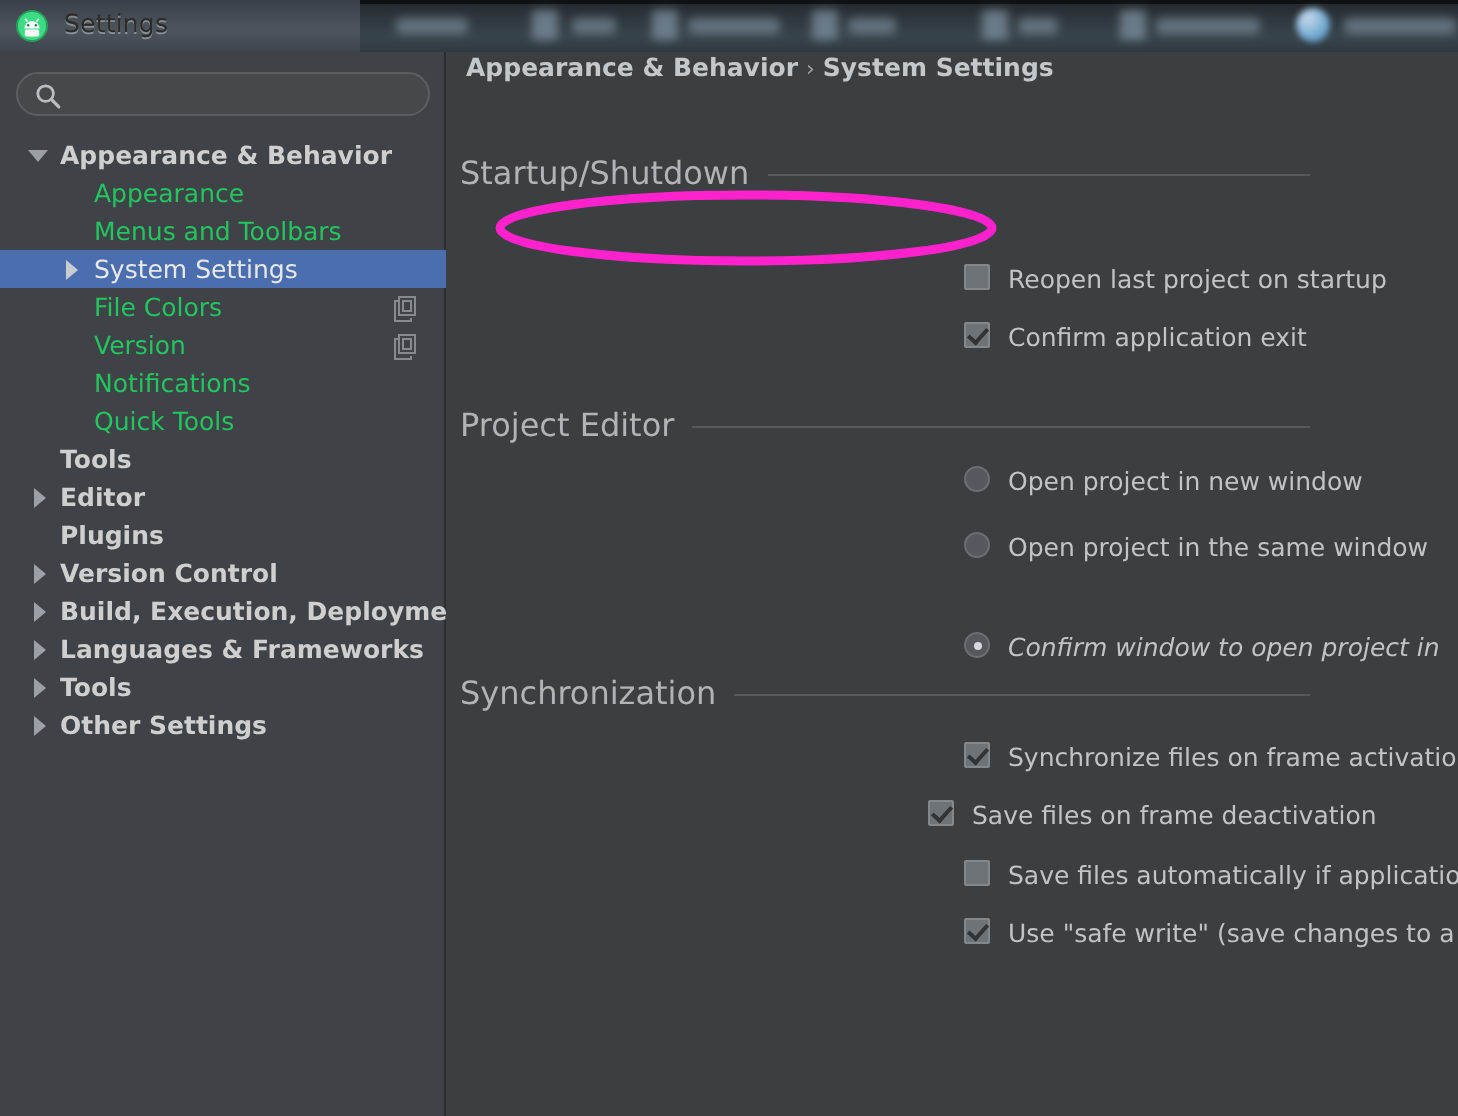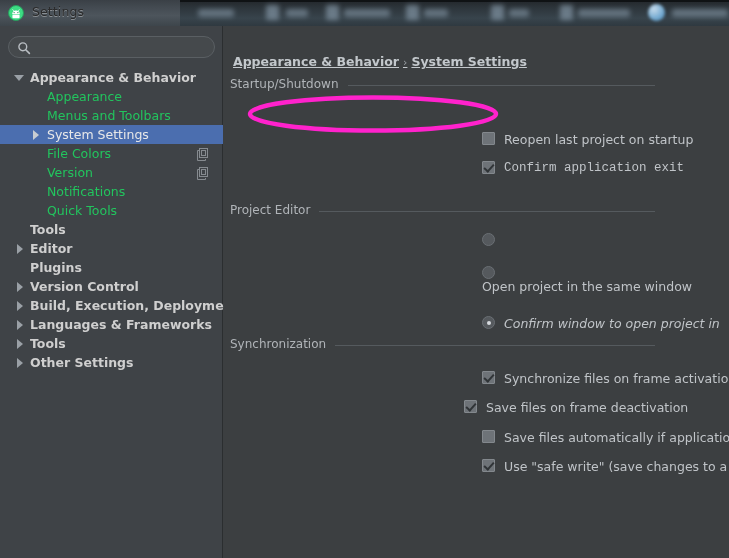--- a/index.html
+++ b/index.html
@@ -149,33 +149,32 @@
     width: 13px; height: 13px;
   }
 
   
   .content {
     position: absolute; left: 224px; top: 0;
     width: 505px; height: 532px;
     background: #3c3f41;
   }
   .breadcrumb {
-    position: absolute; left: 9px; top: 28px;
+    position: absolute; left: 9px; top: 0;
     font-size: 12.5px; font-weight: bold;
     color: #c3c8cc;
     white-space: nowrap;
     font-family: "DejaVu Sans", "Liberation Sans", sans-serif;
-    text-decoration: underline;
   }
   .bc-sep { color: #9aa0a5; font-weight: normal; padding: 0 4px; font-size: 11px; }
 
   .sect { position: absolute; left: 6px; width: 425px; }
   .sect-title {
     position: relative;
-    font-size: 12px; color: #b0b4b8;
+    font-size: 16px; color: #b0b4b8;
     display: flex; align-items: center;
     white-space: nowrap;
     font-family: "DejaVu Sans", "Liberation Sans", sans-serif;
   }
   .sect-title .rule {
     flex: 1 1 auto;
     height: 1px;
     background: #555a5e;
     margin-left: 9px;
     position: relative; top: 1px;
@@ -322,35 +321,36 @@
       <div class="sect" style="top:51px;">
         <div class="sect-title">
           <span>Startup/Shutdown</span>
           <span class="rule"></span>
         </div>
       </div>
       <div class="opt" style="left:258px; top:106px;">
         <span class="cbox"></span>
         <span>Reopen last project on startup</span>
       </div>
-      <div class="opt" style="left:258px; top:135px;font-family:Liberation Mono, monospace;">
+      <div class="opt" style="left:258px; top:135px;">
         <span class="cbox on"></span>
         <span>Confirm application exit</span>
       </div>
 
       <div class="sect" style="top:177px;">
         <div class="sect-title">
           <span>Project Editor</span>
           <span class="rule"></span>
         </div>
       </div>
       <div class="opt" style="left:258px; top:207px;">
         <span class="radio"></span>
-      </div>
-      <div class="opt" style="left:258px; top:240px;flex-direction:column;">
+        <span>Open project in new window</span>
+      </div>
+      <div class="opt" style="left:258px; top:240px;">
         <span class="radio"></span>
         <span>Open project in the same window</span>
       </div>
       <div class="opt" style="left:258px; top:290px;font-style:italic;">
         <span class="radio on"></span>
         <span>Confirm window to open project in</span>
       </div>
 
       <div class="sect" style="top:311px;">
         <div class="sect-title">

